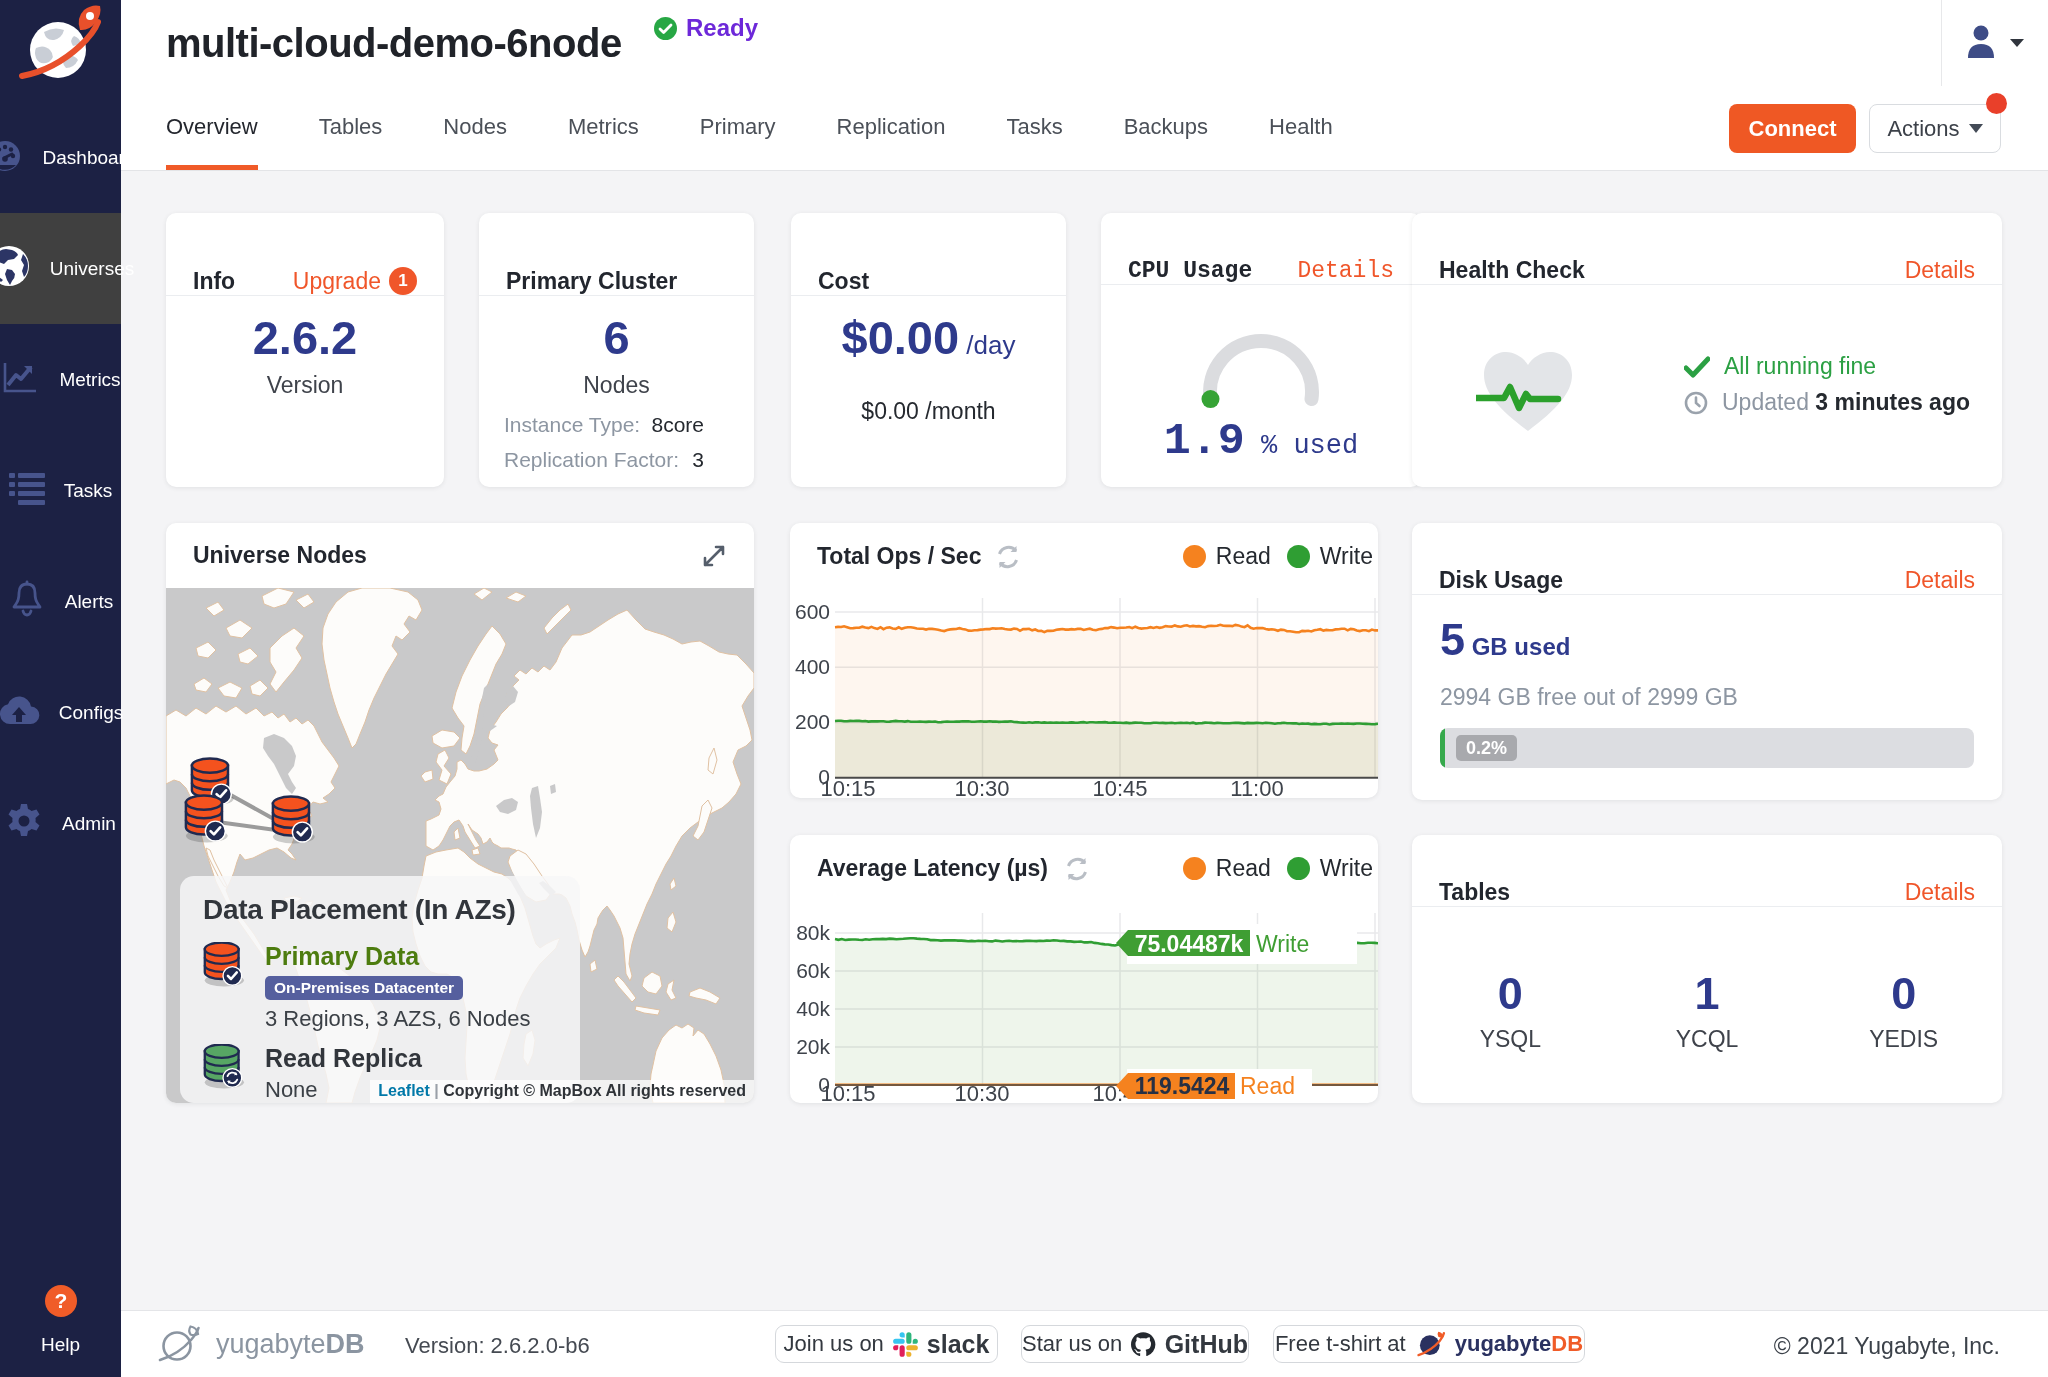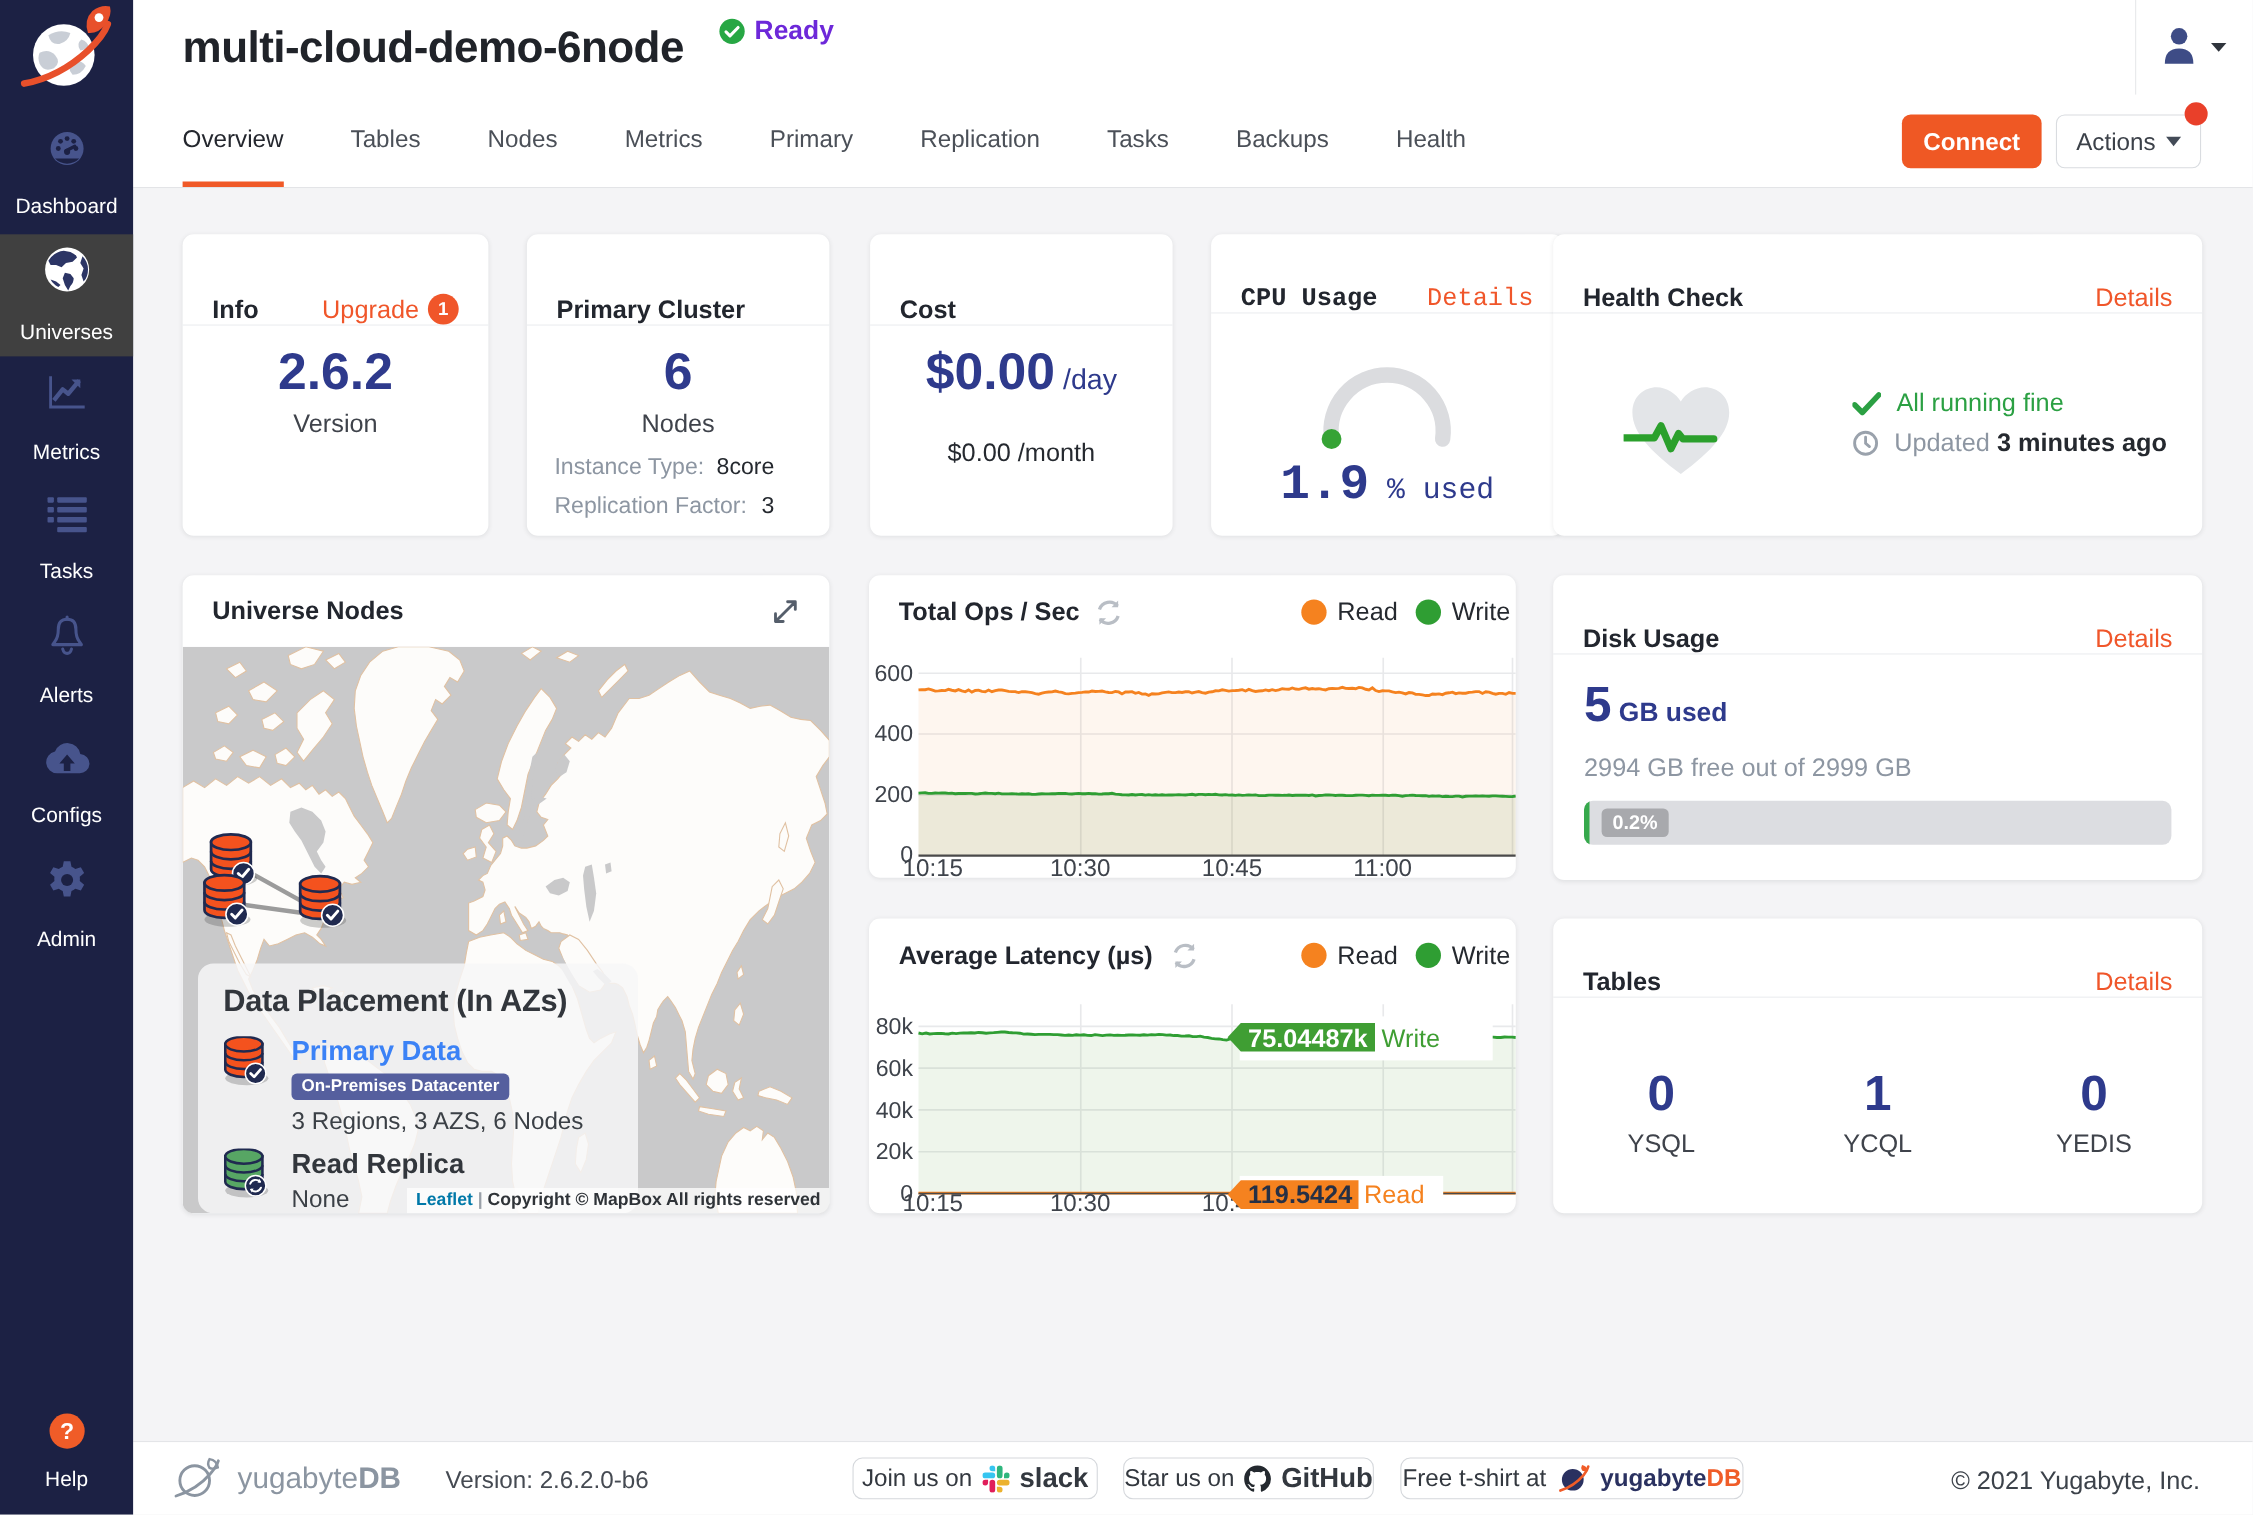--- a/index.html
+++ b/index.html
@@ -1,21 +1,21 @@
 <!DOCTYPE html>
 <html><head>
 <meta charset="utf-8">
 <style>
 * { box-sizing:border-box; margin:0; padding:0; }
 html,body { width:2048px; height:1377px; }
 body { font-family:"Liberation Sans",sans-serif; background:#f4f4f6; position:relative; overflow:hidden; }
 .sidebar { position:absolute; left:0; top:0; width:121px; height:1377px; background:#1c2144; z-index:5; }
 .logo { position:absolute; left:14px; top:4px; }
 .snav { position:absolute; left:0; top:102px; width:121px; }
-.sitem { height:111px; display:flex; flex-direction:column; align-items:center; justify-content:center; gap:19px; color:#fff; font-size:19px; }
+.sitem { height:111px; display:flex; flex-direction:row; align-items:center; justify-content:center; gap:19px; color:#fff; font-size:19px; }
 .sitem.active { background:#404040; }
 .help { position:absolute; left:0; bottom:8px; width:121px; height:100px; display:flex; flex-direction:column; align-items:center; justify-content:center; gap:9px; color:#fff; font-size:19px; }
 .topbar { position:absolute; left:121px; top:0; width:1927px; height:171px; background:#fff; border-bottom:1px solid #e3e4e7; z-index:2; }
 .h1 { position:absolute; left:45px; top:21px; font-size:40px; font-weight:bold; color:#202329; letter-spacing:-0.5px; }
 .ready { position:absolute; left:532px; top:14px; display:flex; align-items:center; gap:8px; color:#6d28d9; font-size:24px; font-weight:bold; }
 .userdiv { position:absolute; left:1820px; top:0; width:1px; height:86px; background:#e7e8ea; }
 .usericon { position:absolute; left:1845px; top:25px; }
 .tabs { position:absolute; left:45px; top:0; height:170px; display:flex; align-items:flex-end; gap:61px; }
 .tab { font-size:22px; color:#4b5058; padding-bottom:30px; }
 .tab.active { color:#24272e; border-bottom:5px solid #f05a28; padding-bottom:25px; }
@@ -351,21 +351,21 @@
           <g transform="translate(0,0) scale(0.93)">
             <ellipse cx="21" cy="42" rx="22" ry="7" fill="rgba(60,60,60,0.25)" transform="translate(3,1)"></ellipse>
             <path d="M2 8 v26 a19 7.5 0 0 0 38 0 v-26z" fill="#f4521e" stroke="#202a50" stroke-width="2.6"></path>
             <path d="M2 17 a19 7.5 0 0 0 38 0 M2 26 a19 7.5 0 0 0 38 0" fill="none" stroke="#202a50" stroke-width="2.6"></path>
             <ellipse cx="21" cy="8" rx="19" ry="7.5" fill="#f4521e" stroke="#202a50" stroke-width="2.6"></ellipse>
             <circle cx="33" cy="38" r="10.5" fill="#202a50" stroke="#fff" stroke-width="1.5"></circle>
             <path d="M28 38 l3.5 3.5 L38 34" fill="none" stroke="#fff" stroke-width="2.8" stroke-linecap="round" stroke-linejoin="round"></path>
           </g>
         </svg>
   <div>
-    <div style="font-size:25px;font-weight:bold;color:#3b82f6;">Primary Data</div>
+    <div style="font-size:25px;font-weight:bold;color:#4d7c0f;">Primary Data</div>
     <div style="display:inline-block;background:#555f9e;color:#fff;font-size:15.5px;font-weight:bold;border-radius:5px;padding:3px 9px;margin-top:5px;">On-Premises Datacenter</div>
     <div style="font-size:22px;color:#3b4046;margin-top:6px;">3 Regions, 3 AZS, 6 Nodes</div>
   </div>
 </div>
 <div style="display:flex;margin-top:12px;gap:18px;">
   <svg width="44" height="48" viewBox="0 0 46 50">
           <g transform="translate(0,0) scale(0.93)">
             <ellipse cx="21" cy="42" rx="22" ry="7" fill="rgba(60,60,60,0.25)" transform="translate(3,1)"></ellipse>
             <path d="M2 8 v26 a19 7.5 0 0 0 38 0 v-26z" fill="#57a664" stroke="#202a50" stroke-width="2.6"></path>
             <path d="M2 17 a19 7.5 0 0 0 38 0 M2 26 a19 7.5 0 0 0 38 0" fill="none" stroke="#202a50" stroke-width="2.6"></path>

